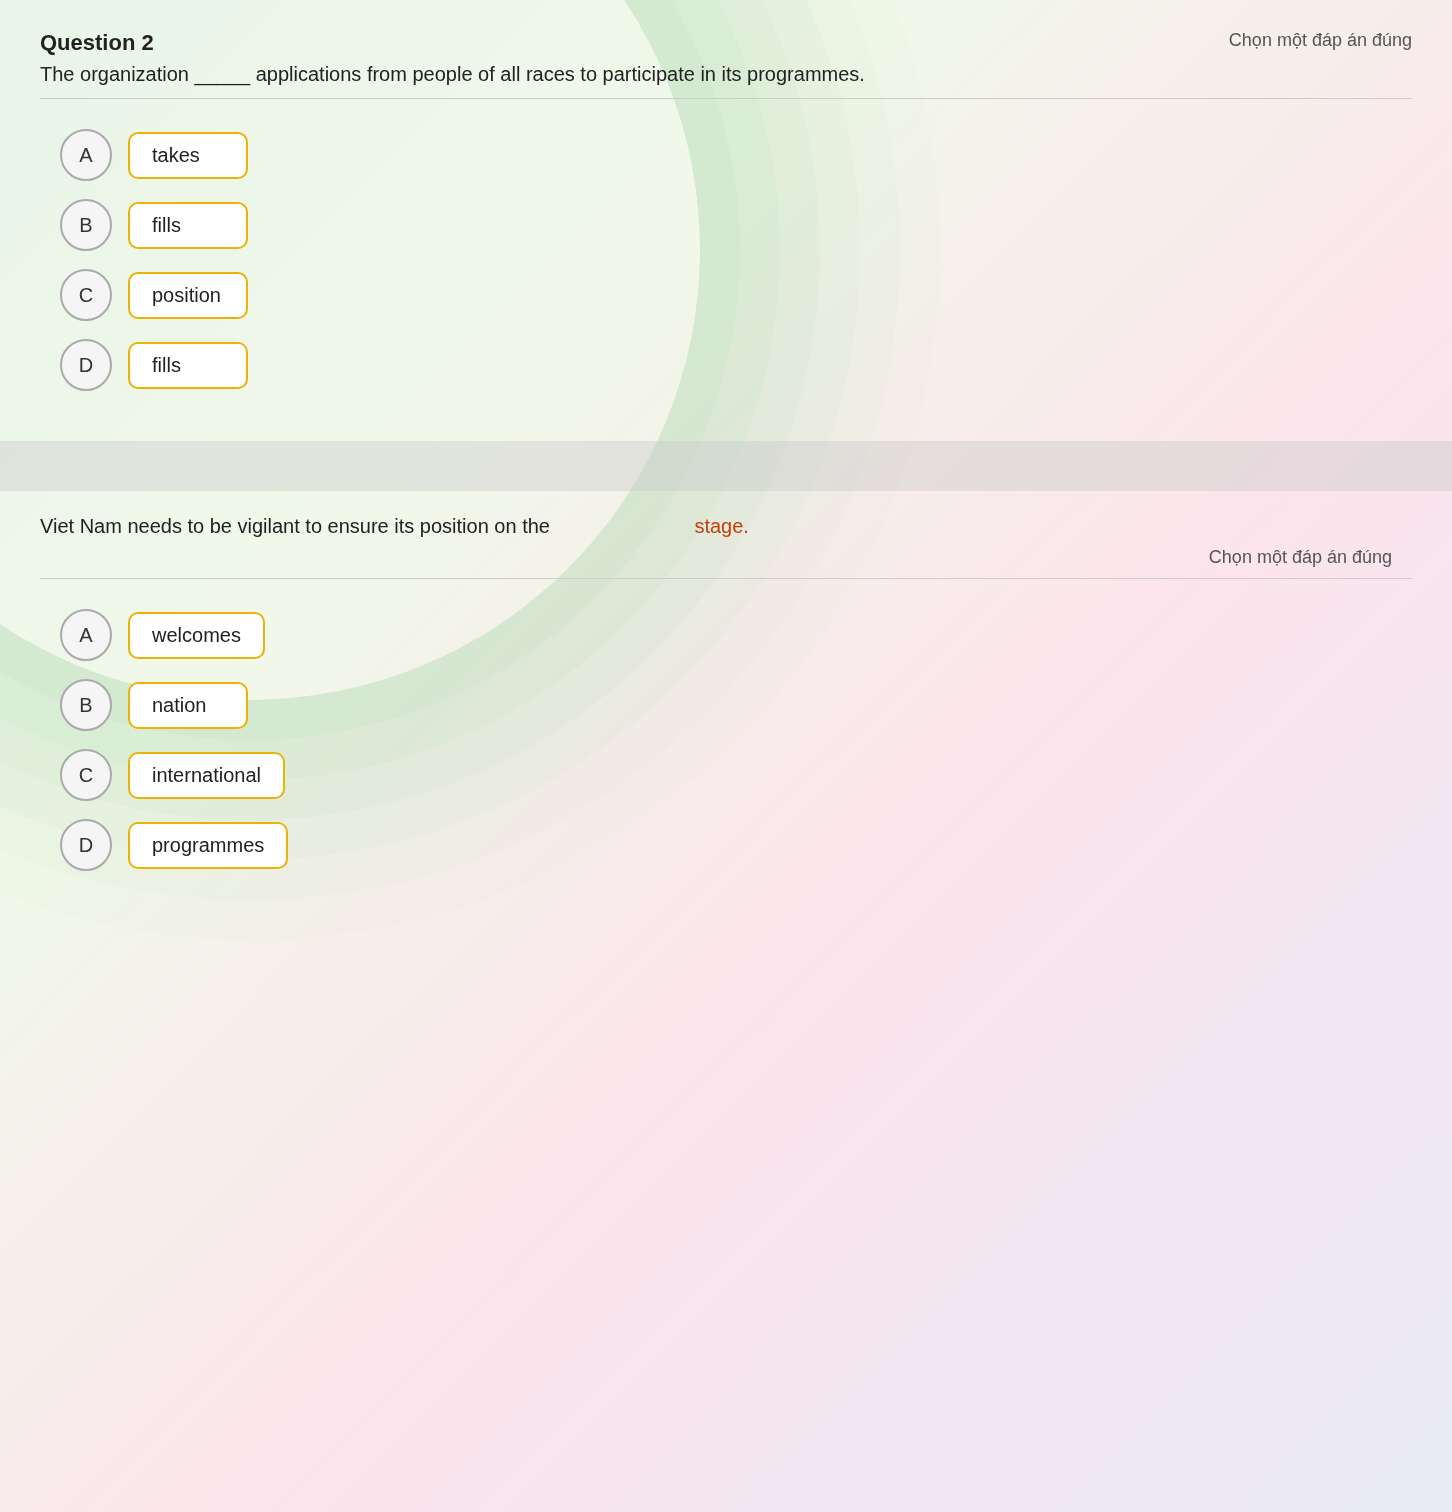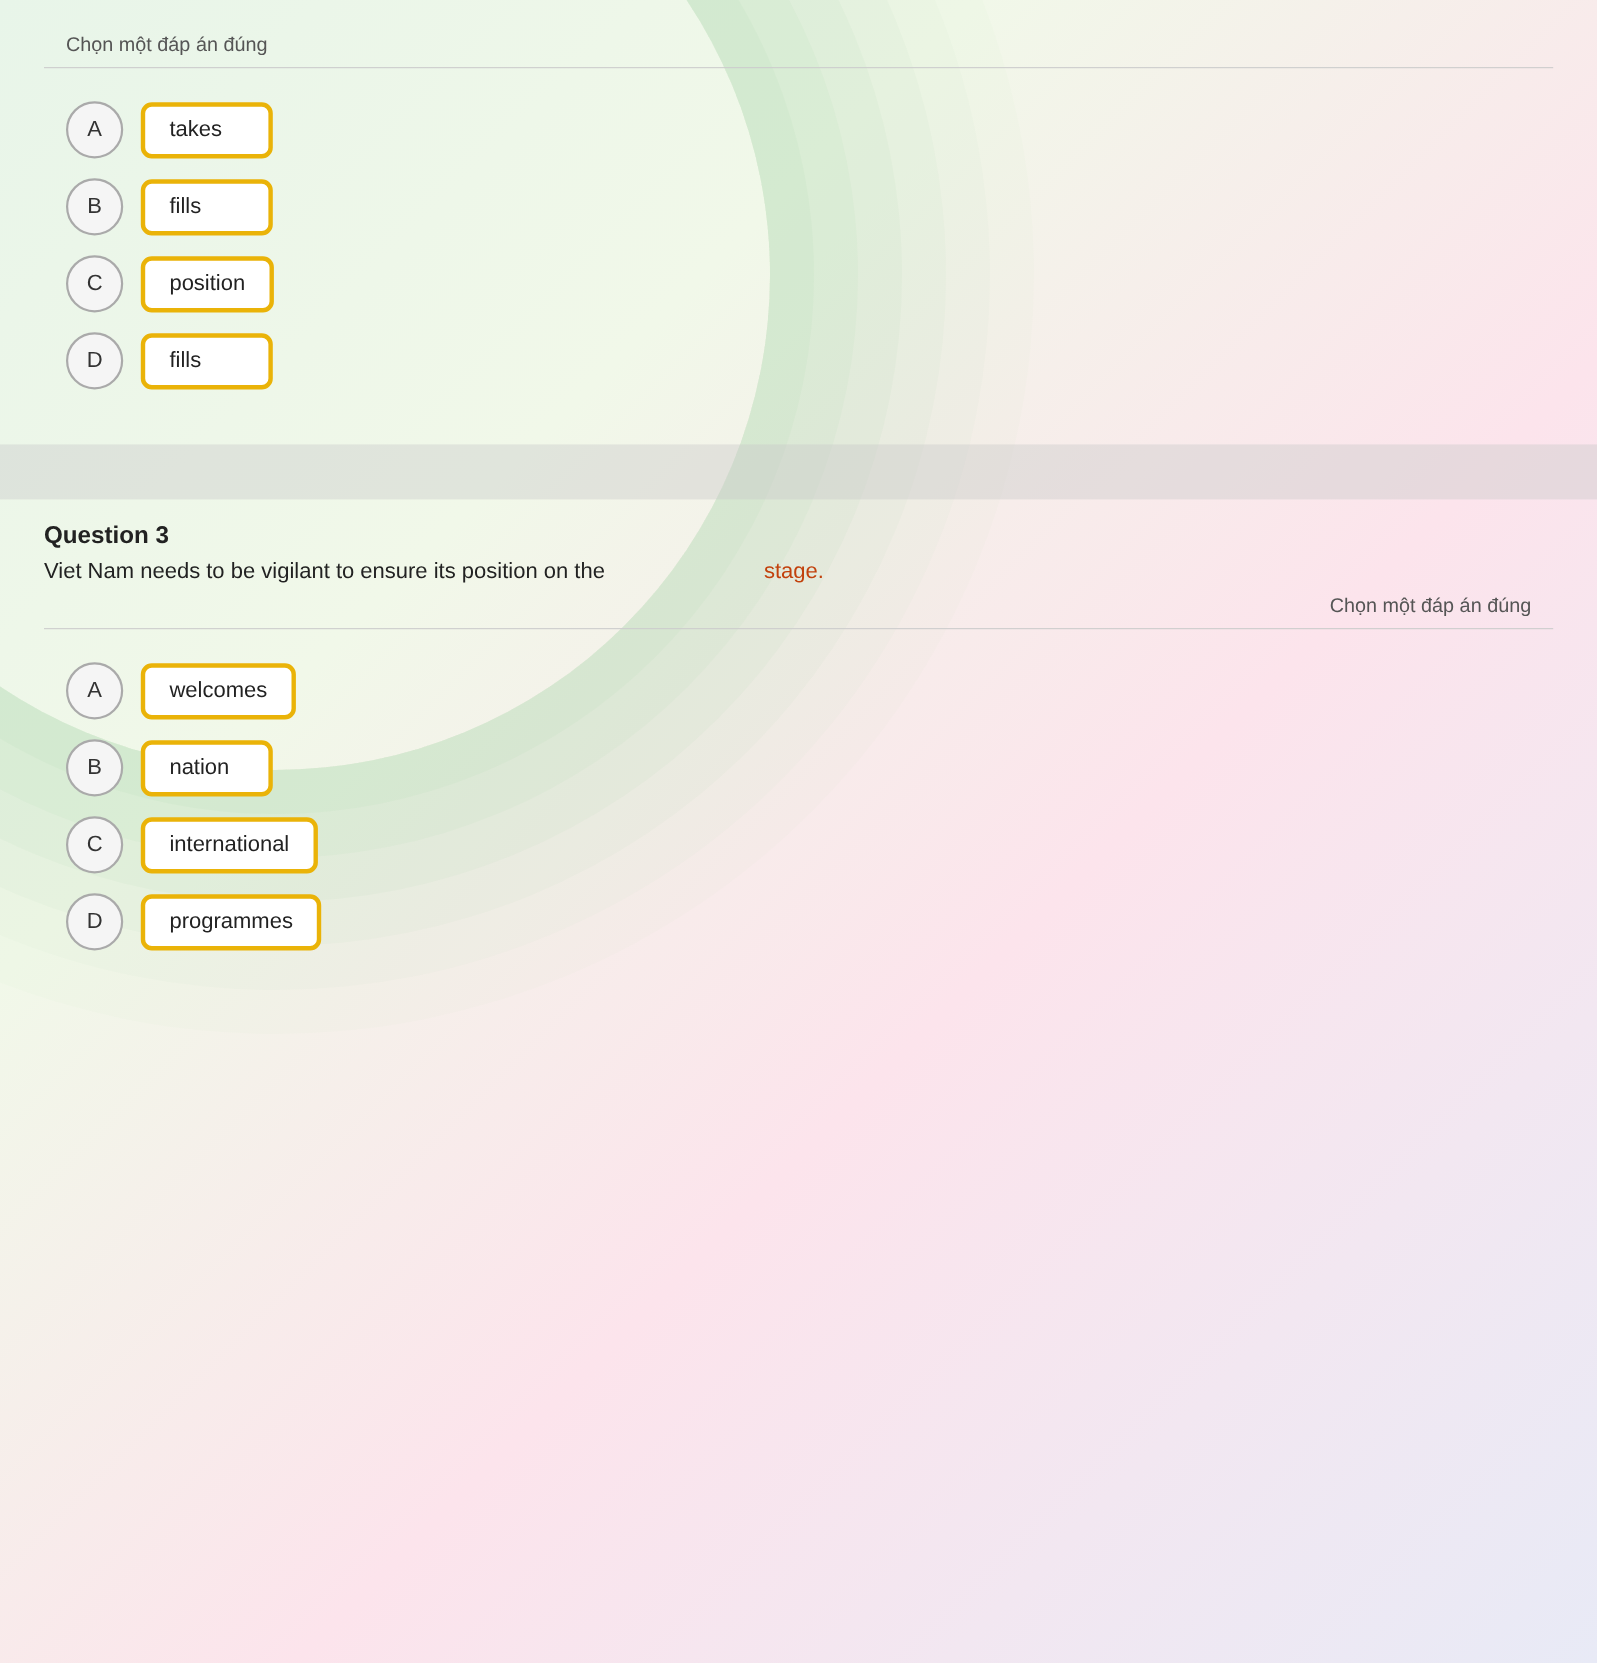--- a/index.html
+++ b/index.html
@@ -84,21 +84,21 @@
       align-items: center;
       justify-content: center;
       font-size: 20px;
       font-weight: 500;
       color: #333;
       flex-shrink: 0;
     }
 
     .option-label {
       background: #fff;
-      border: 4px solid #eab308;
+      border: 2px solid #eab308;
       border-radius: 10px;
       padding: 10px 22px;
       font-size: 20px;
       color: #222;
       min-width: 120px;
     }
 
     
     .section-separator {
       background: rgba(200, 200, 200, 0.4);
@@ -142,20 +142,28 @@
       margin-left: 20px;
     }
   </style>
 </head>
 <body>
 
 <div class="page">
 
   <div class="question-block">
     <div class="q2-top">
+      <div class="question-title-area">
+        <div class="question-header">Question 2</div>
+        <div class="q2-text-line">
+          <span>The organization</span>
+          <span> _____ </span>
+          <span>applications from people of all races to participate in its programmes.</span>
+        </div>
+      </div>
       <div class="q2-instruction-top">Chọn một đáp án đúng</div>
     </div>
 
     <div class="divider"></div>
 
     <div class="options-list">
       <div class="option-item">
         <div class="option-letter">A</div>
         <div class="option-label">takes</div>
       </div>
@@ -170,21 +178,20 @@
       <div class="option-item">
         <div class="option-letter">D</div>
         <div class="option-label">fills</div>
       </div>
     </div>
   </div>
 
   <div class="section-separator"></div>
 
   <div class="question-block">
-    <div class="question-header">Question 3</div>
     <div class="question-q3-text">
       <span>Viet Nam needs to be vigilant to ensure its position on the</span>
       <span>&nbsp;&nbsp;&nbsp;&nbsp;&nbsp;&nbsp;&nbsp;&nbsp;&nbsp;&nbsp;&nbsp;&nbsp;&nbsp;&nbsp;&nbsp;&nbsp;&nbsp;&nbsp;&nbsp;&nbsp;&nbsp;&nbsp;&nbsp;&nbsp;</span>
       <span class="stage-word">stage.</span>
     </div>
 
     <div style="text-align: right; font-size: 18px; color: #555; padding-right: 20px; margin-top: 6px;">Chọn một đáp án đúng</div>
 
     <div class="divider"></div>
 

